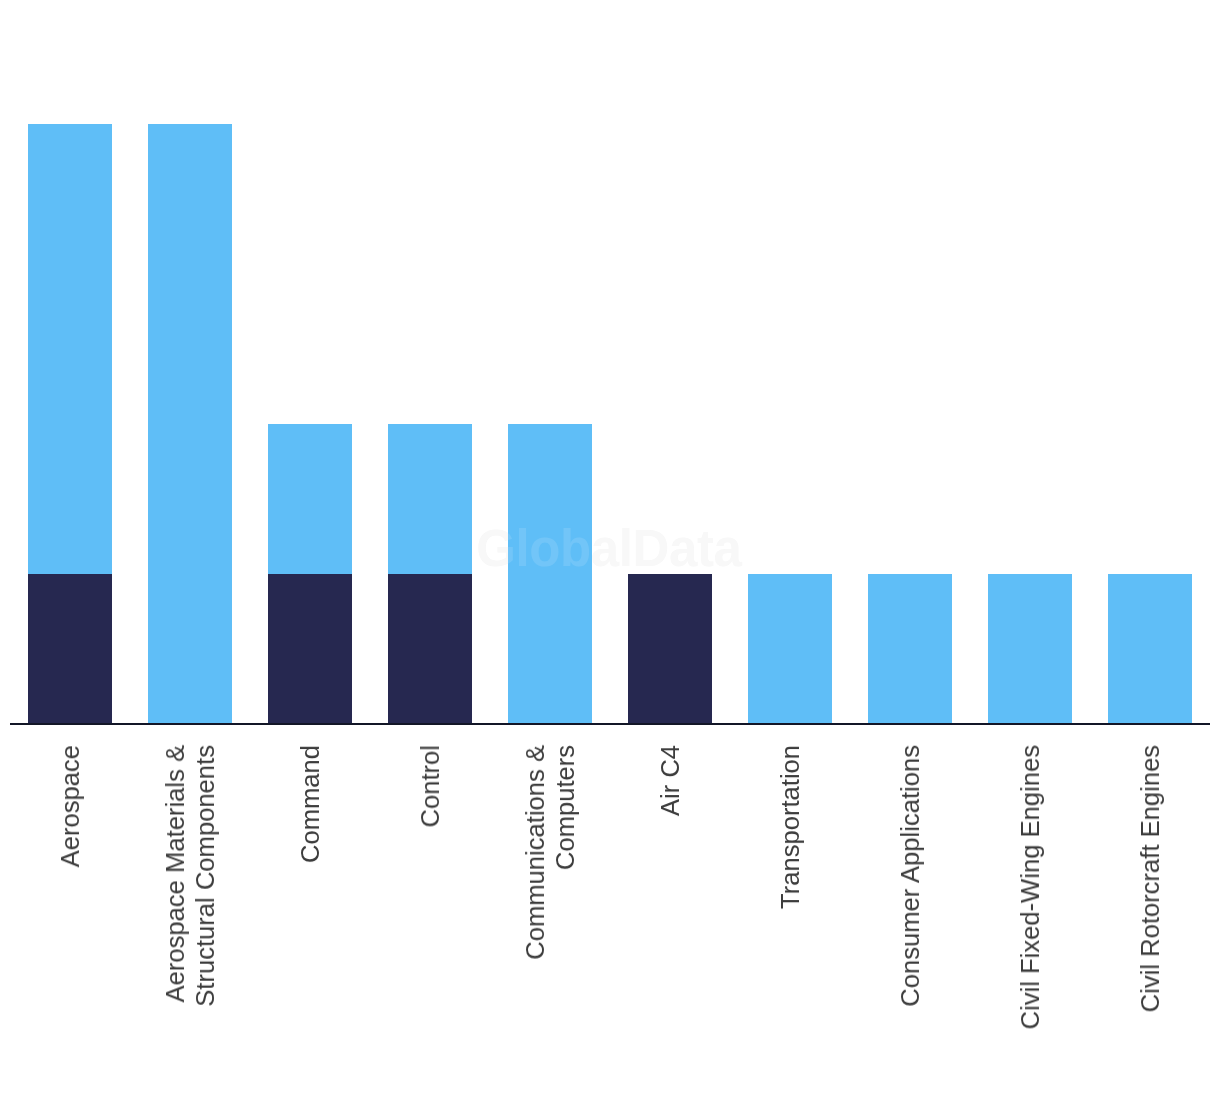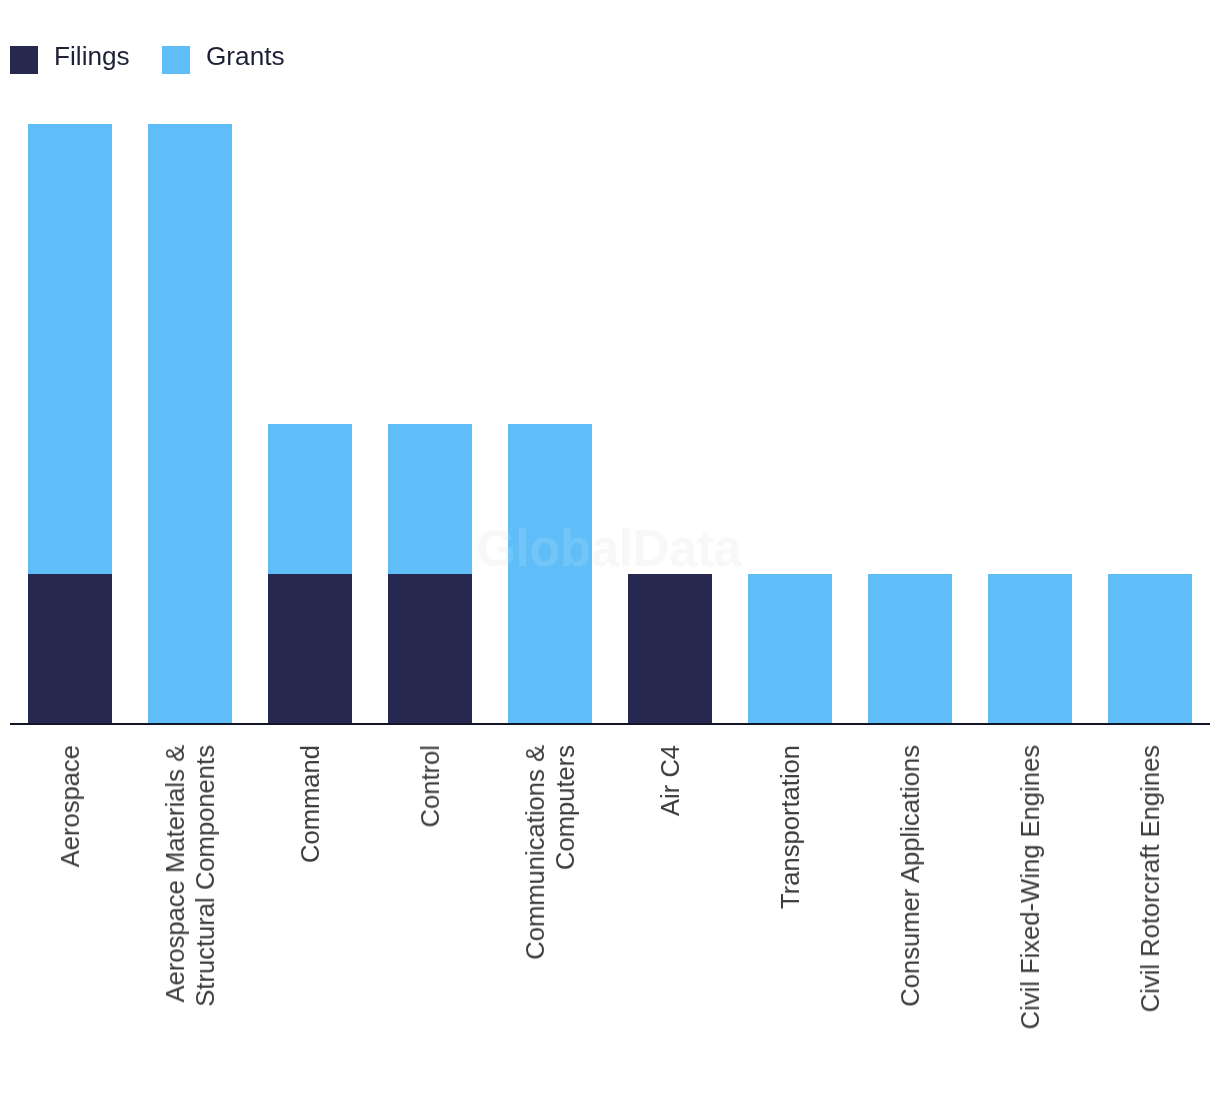--- a/index.html
+++ b/index.html
@@ -52,30 +52,20 @@
       <rect class="bar" x="988" y="574" width="84" height="150" fill="#5fbef7"></rect>
       <rect class="bar" x="1108" y="574" width="84" height="150" fill="#5fbef7"></rect>
     </svg>
 
   <div class="wm wm-front" id="wmf" style="left: 476.3px; top: 522.6px;">GlobalData</div>
 
   <svg class="axis-svg" viewBox="0 0 1220 1094" width="1220" height="1094">
     <rect id="axis" x="10" y="723" width="1200" height="2" fill="#131627"></rect>
   </svg>
 
-  <div class="legend">
-    <div class="legend-item" style="left:10px">
-      <span class="swatch" id="sw0" style="left: 0px; top: 45.8px; background: rgb(38, 40, 80);"></span>
-      <span class="legend-label" id="lb0" style="left:44px;top:41.6px">Filings</span>
-    </div>
-    <div class="legend-item" style="left:162px">
-      <span class="swatch" id="sw1" style="left: 0px; top: 45.8px; background: rgb(95, 190, 247);"></span>
-      <span class="legend-label" id="lb1" style="left:44px;top:41.6px">Grants</span>
-    </div>
-  </div>
 
   <div id="labels">
       <div class="tick" style="left: 55.25px; top: 745.1px;">
         <span class="tline" style="left: 0px;">Aerospace</span>
       </div>
       <div class="tick" style="left: 160.25px; top: 745.1px;">
         <span class="tline" style="left: 0px;">Aerospace Materials &amp;</span>
         <span class="tline" style="left: 30px;">Structural Components</span>
       </div>
       <div class="tick" style="left: 295.25px; top: 745.1px;">

